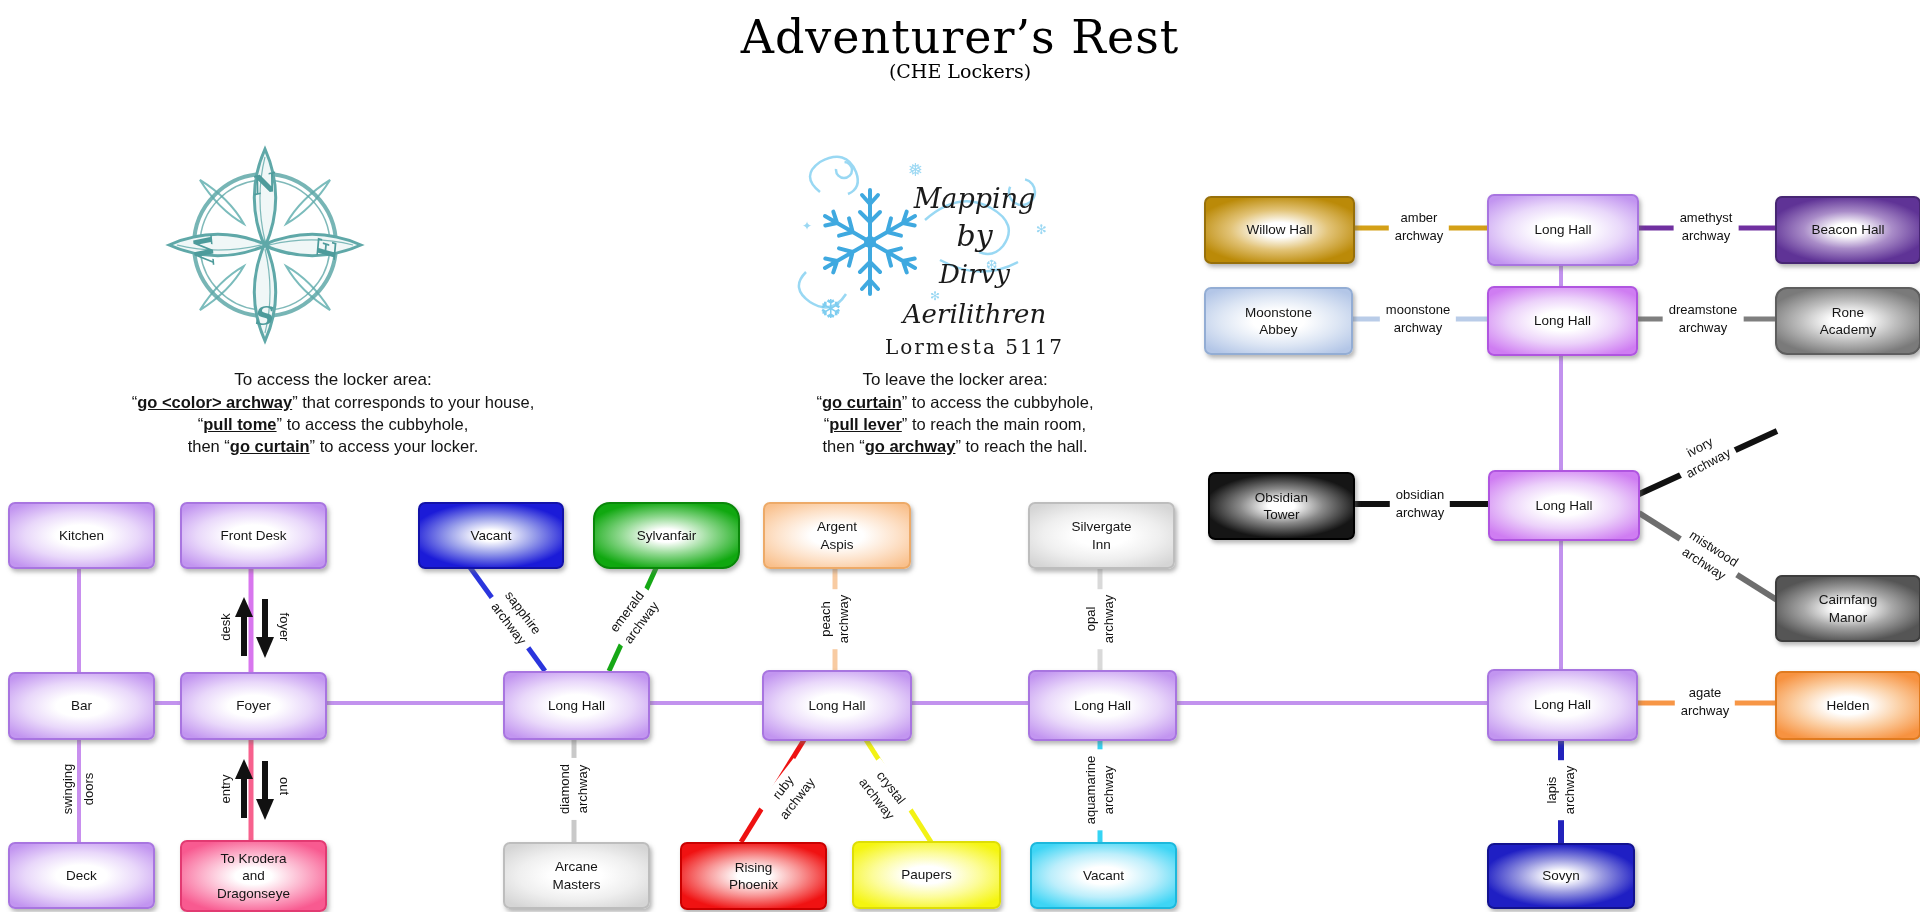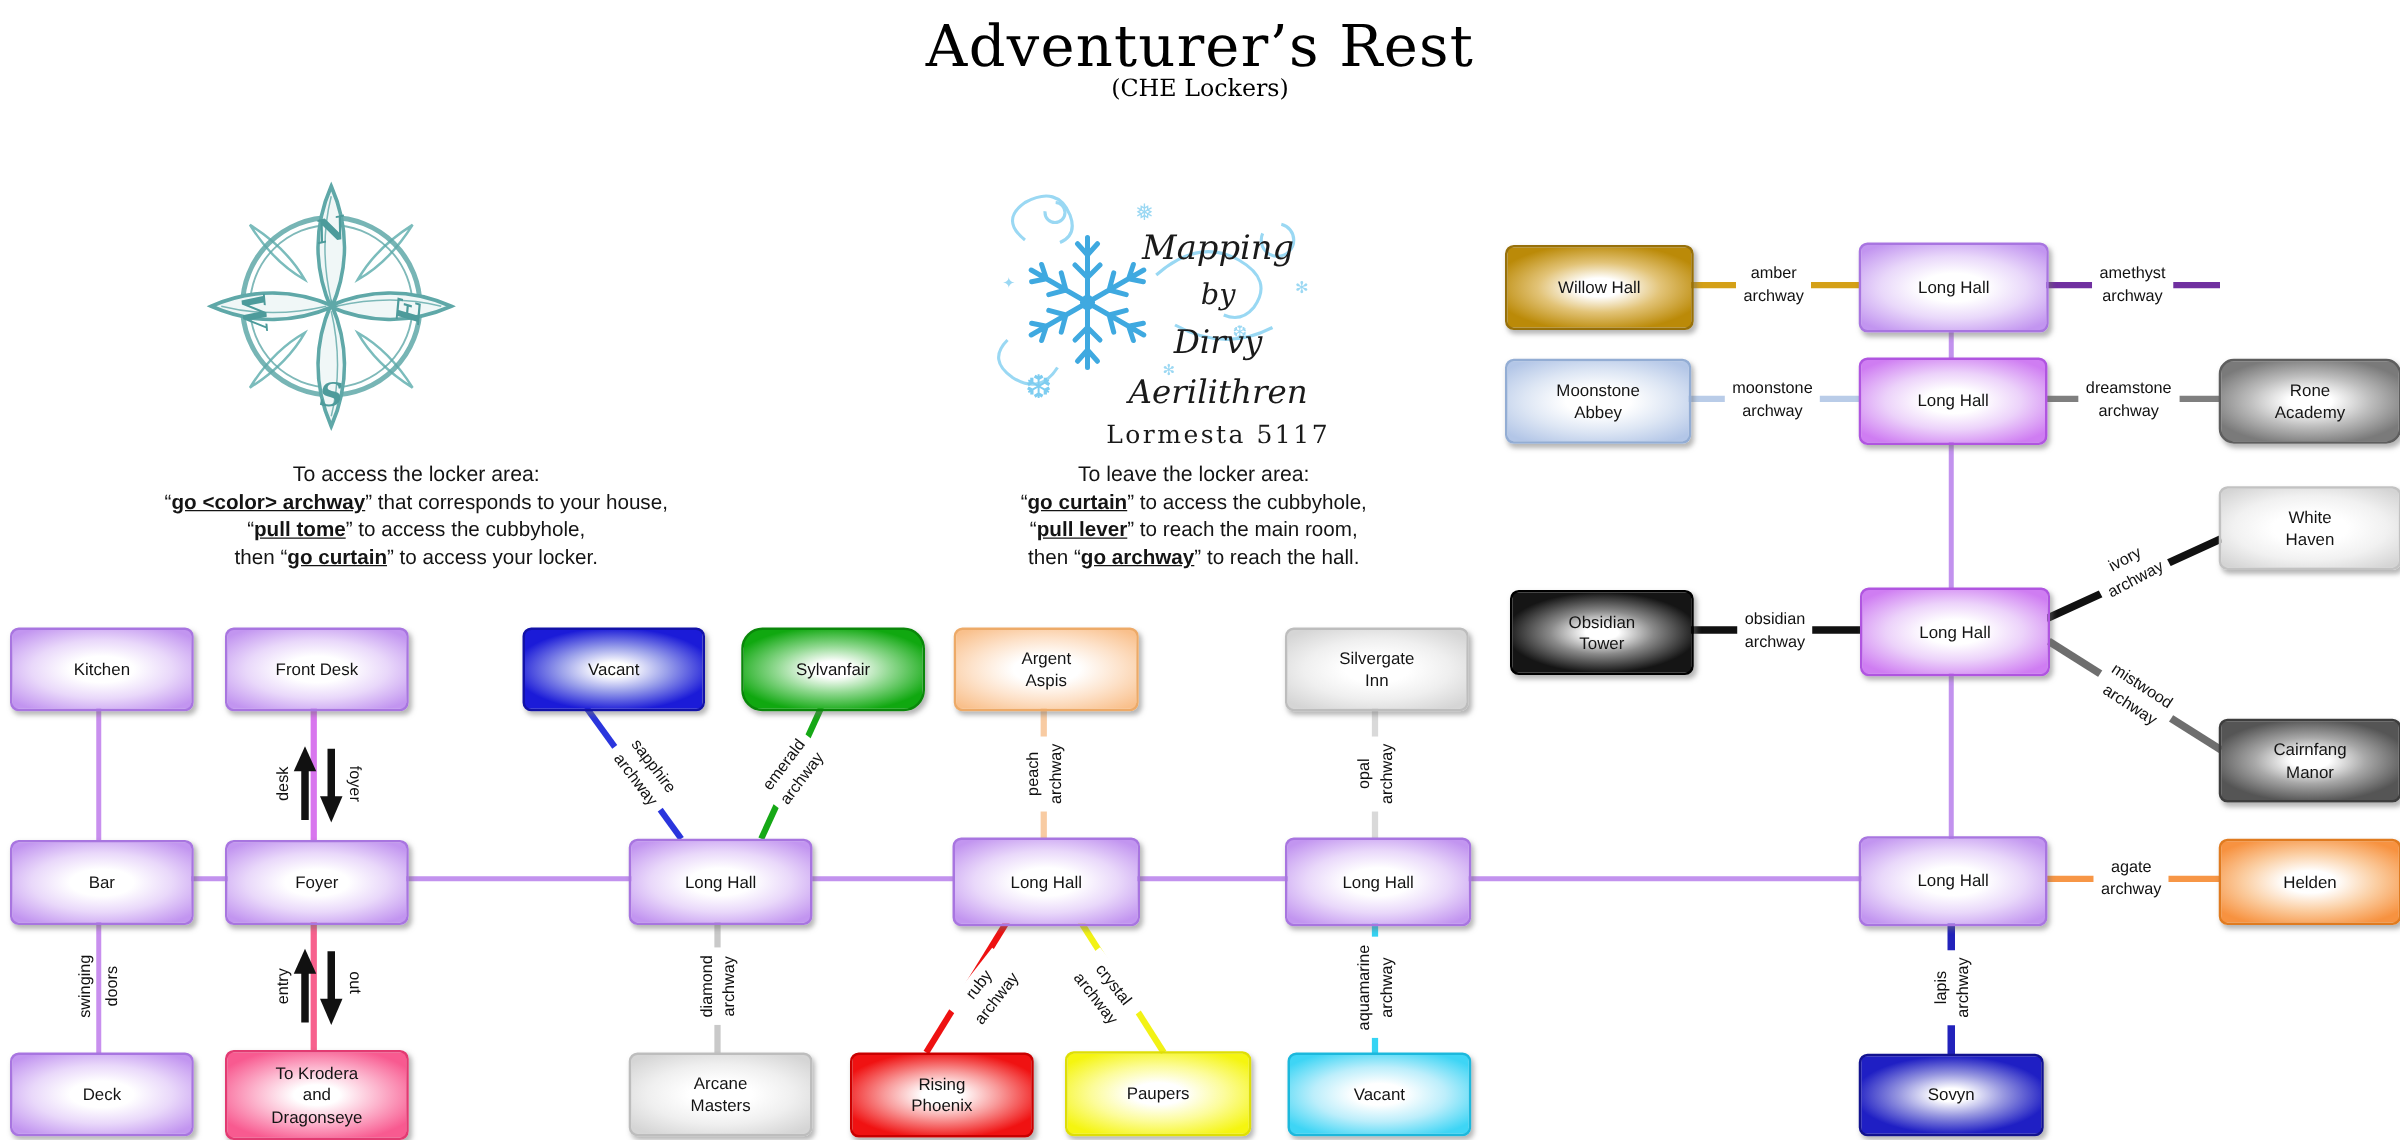--- a/index.html
+++ b/index.html
@@ -9,21 +9,21 @@
   
   .title-main{position:absolute;left:0;top:10px;width:1920px;text-align:center;
     font-family:"DejaVu Serif",serif;font-size:46px;letter-spacing:1px;color:#000;}
   .title-sub{position:absolute;left:0;top:60px;width:1920px;text-align:center;
     font-family:"DejaVu Serif",serif;font-size:19px;color:#000;}
 
   
   .credit{position:absolute;left:872px;top:180px;width:205px;text-align:center;z-index:4;
     font-family:"DejaVu Serif",serif;font-style:italic;color:#1a1a1a;}
   .credit .l1{font-size:27px;line-height:38px;}
-  .credit .l2{font-size:23px;line-height:36px;}
+  .credit .l2{font-size:30px;line-height:36px;}
   .credit .l3{font-size:26px;line-height:40px;}
   .credit .l4{font-size:20px;line-height:26px;letter-spacing:2px;font-style:normal;
     font-family:"DejaVu Serif",serif;}
 
   
   .compass{position:absolute;left:165px;top:145px;width:200px;height:200px;z-index:0;}
   .snowflake{position:absolute;left:790px;top:150px;width:300px;height:185px;z-index:0;}
 
   
   .instr{position:absolute;z-index:4;text-align:center;font-size:16.5px;line-height:22px;color:#141414;}
@@ -262,27 +262,26 @@
 Dragonseye</div>
   <div class="room c-silver" style="left:503px;top:842px;width:143px;height:63px;">Arcane
 Masters</div>
   <div class="room c-red" style="left:680px;top:842px;width:143px;height:64px;">Rising
 Phoenix</div>
   <div class="room c-yellow" style="left:852px;top:841px;width:145px;height:64px;">Paupers</div>
   <div class="room c-cyan" style="left:1030px;top:842px;width:143px;height:63px;">Vacant</div>
   <div class="room c-navy" style="left:1487px;top:843px;width:144px;height:62px;">Sovyn</div>
   <div class="room c-gold" style="left:1204px;top:196px;width:147px;height:64px;">Willow Hall</div>
   <div class="room c-purple" style="left:1487px;top:194px;width:148px;height:68px;">Long Hall</div>
+  <div class="room c-darkpurple" style="left:1775px;top:196px;width:142px;height:64px;">Beacon Hall</div>
   <div class="room c-lightblue" style="left:1204px;top:287px;width:145px;height:64px;">Moonstone
 Abbey</div>
   <div class="room c-purpleb" style="left:1487px;top:286px;width:147px;height:66px;">Long Hall</div>
   <div class="room c-gray" style="left:1775px;top:287px;width:142px;height:64px;border-radius:12px;">Rone
 Academy</div>
-  <div class="room c-white" style="left:1775px;top:389px;width:142px;height:63px;">White
-Haven</div>
   <div class="room c-black" style="left:1208px;top:472px;width:143px;height:64px;">Obsidian
 Tower</div>
   <div class="room c-purpleb" style="left:1488px;top:470px;width:148px;height:67px;">Long Hall</div>
   <div class="room c-darkgray" style="left:1775px;top:575px;width:142px;height:63px;">Cairnfang
 Manor</div>
   <div class="room c-orange" style="left:1775px;top:671px;width:142px;height:65px;">Helden</div>
 
 </div>
 
 </body></html>

